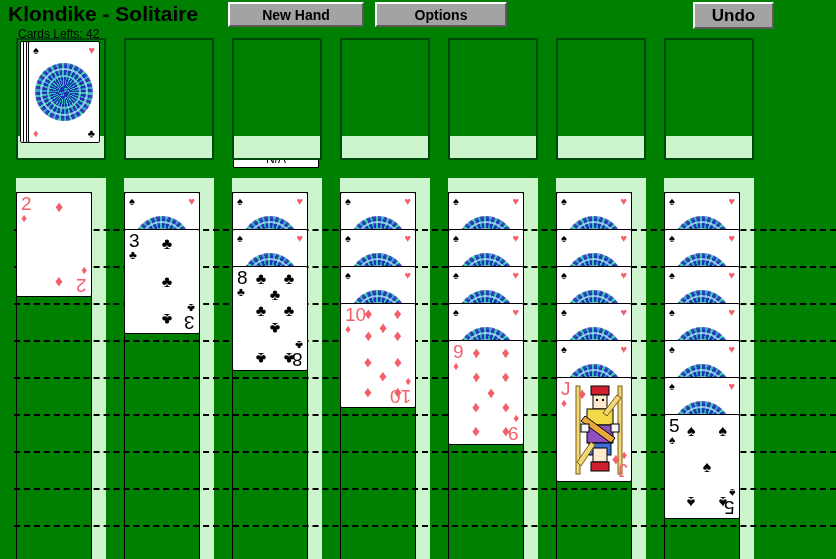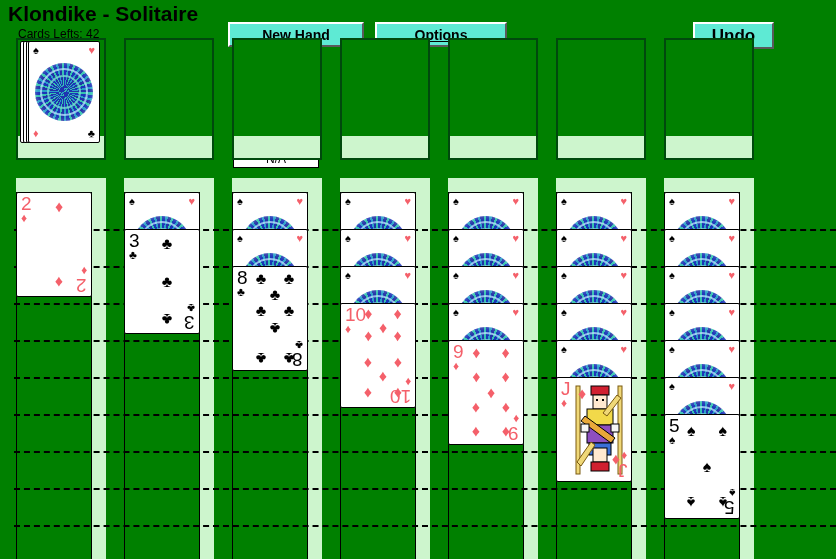--- a/index.html
+++ b/index.html
@@ -16,34 +16,33 @@
     position:absolute;left:8px;top:2px;
     font-size:21px;font-weight:bold;color:#000;
     letter-spacing:0px;white-space:nowrap;
   }
   .cardsleft{
     position:absolute;left:18px;top:27px;
     font-size:12px;color:#000;white-space:nowrap;
   }
   .btn{
     position:absolute;
-    background:#5eead4;
+    background:#a3a3a3;
     border-top:2px solid #ffffff;
     border-left:2px solid #ffffff;
     border-right:2px solid #5a5a5a;
     border-bottom:2px solid #5a5a5a;
     color:#000;
     display:flex;align-items:center;justify-content:center;
     font-family:"Liberation Sans", sans-serif;
     cursor:pointer;
     box-sizing:border-box;
-    margin-top:20px;
   }
   #btn-newhand{left:228px;top:2px;width:136px;height:25px;font-size:14px;font-weight:bold;}
-  #btn-options{left:375px;top:2px;width:132px;height:25px;font-size:14px;font-weight:bold;text-decoration:underline;}
+  #btn-options{left:375px;top:2px;width:132px;height:25px;font-size:14px;font-weight:bold;}
   #btn-undo{left:693px;top:2px;width:81px;height:27px;font-size:17px;font-weight:bold;}
 
   
   .infobox{
     position:absolute;
     background:#ffffff;
     border:1px solid #000;
     box-sizing:border-box;
     text-align:center;
     color:#000;

